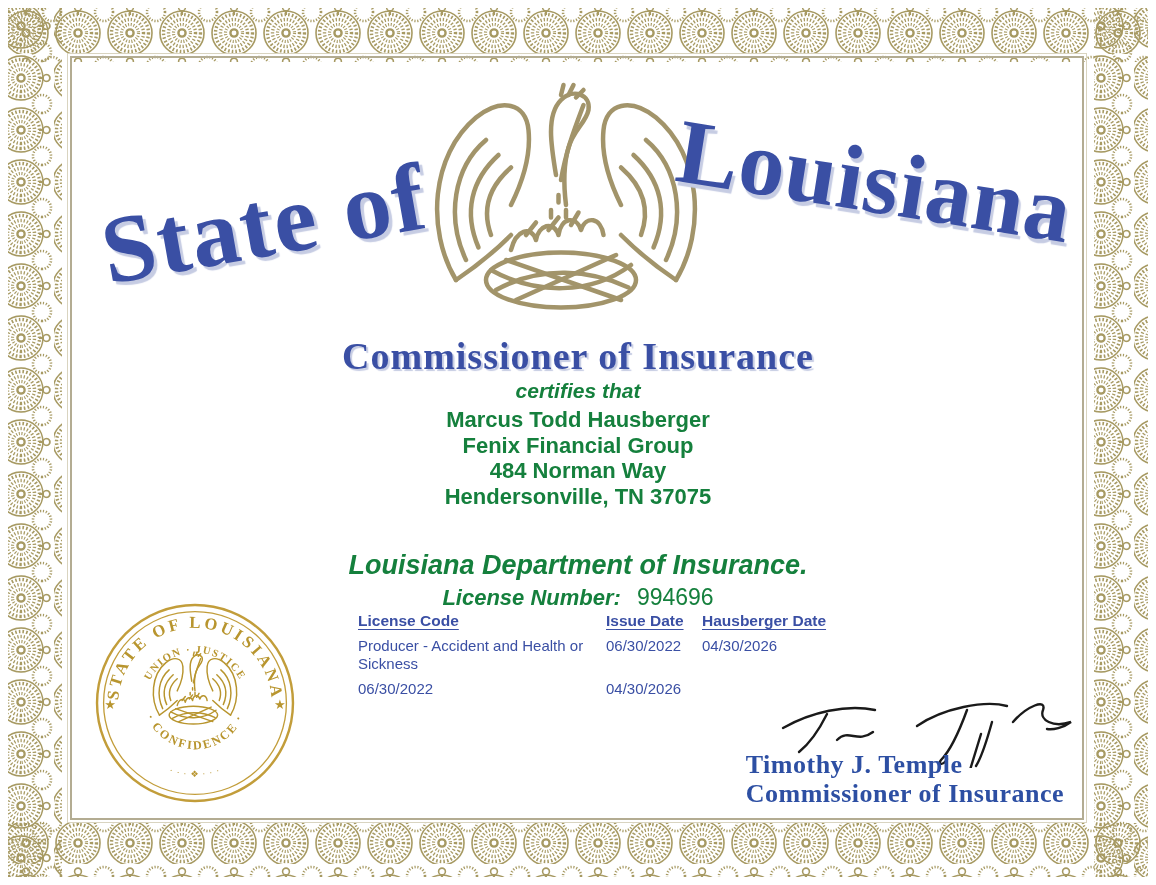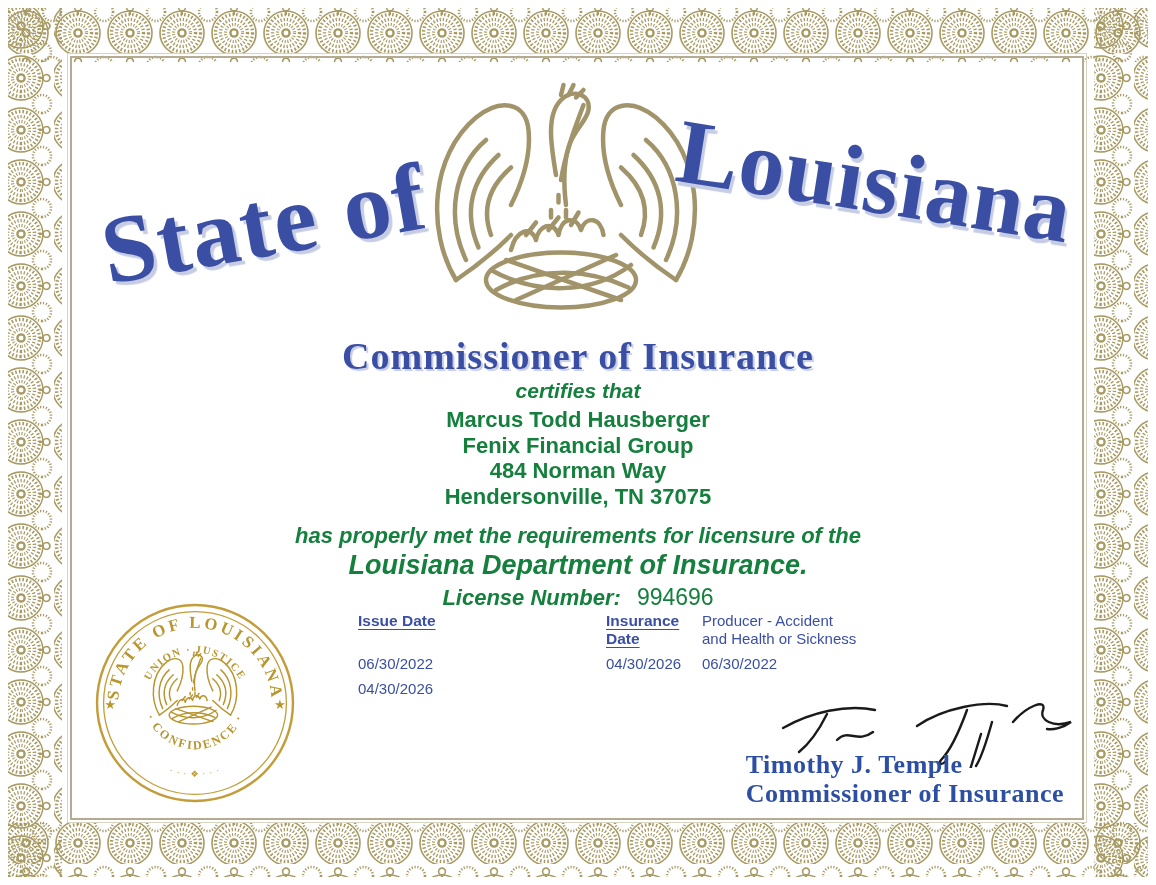--- a/index.html
+++ b/index.html
@@ -111,30 +111,30 @@
   <div class="abs centerline blackletter cert-title">Commissioner of Insurance</div>
   <div class="abs centerline blue certifies">certifies that</div>
 
   <div class="abs centerline blue licensee">
     <div>Marcus Todd Hausberger</div>
     <div>Fenix Financial Group</div>
     <div>484 Norman Way</div>
     <div>Hendersonville, TN 37075</div>
   </div>
 
-  <div class="abs centerline blue stmt1">has properly met the requirements for licensure of the</div>
   <div class="abs centerline blue stmt2">Louisiana Department of Insurance.</div>
 
   <div class="abs centerline blue license-line">
     <span class="lbl">License Number:</span><span class="num">994696</span>
   </div>
 
   <div class="abs lic-table">
+    <div class="hdr">License Code</div>
     <div class="hdr">Issue Date</div>
-    <div class="hdr">Insurance Date</div>
+    <div class="hdr">Hausberger Date</div>
 
     <div class="cell">Producer - Accident and Health or Sickness</div>
     <div class="cell">06/30/2022</div>
     <div class="cell">04/30/2026</div>
 
     <div class="cell">06/30/2022</div>
     <div class="cell">04/30/2026</div>
   </div>
 
   <svg class="abs state-seal" viewBox="0 0 200 200" aria-hidden="true">

